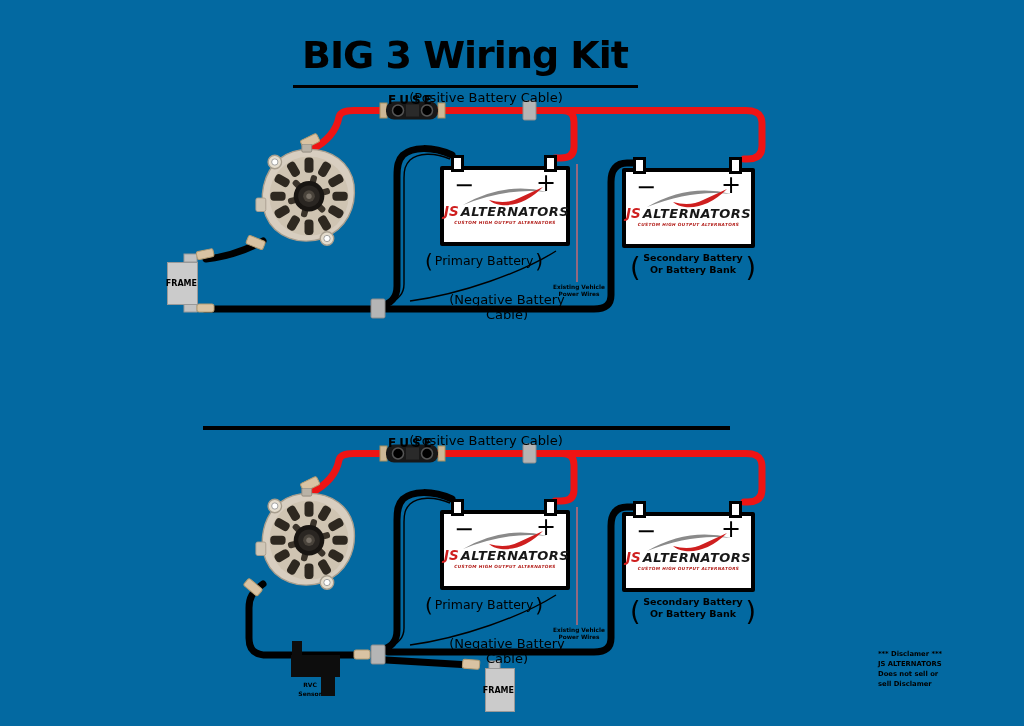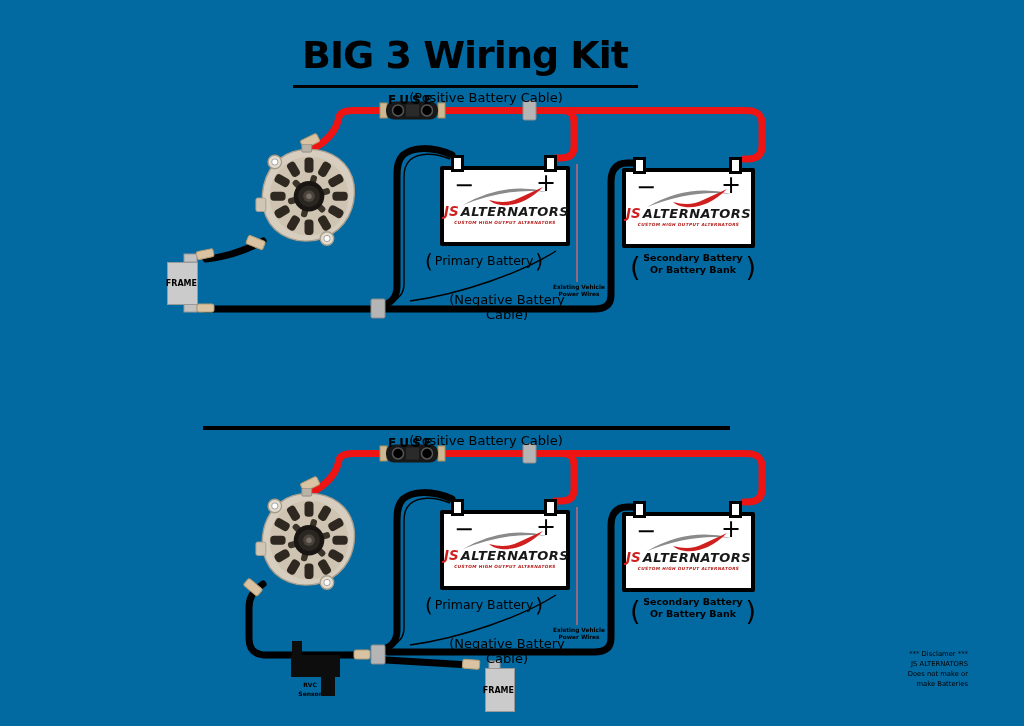--- a/index.html
+++ b/index.html
@@ -34,22 +34,22 @@
   .bat-label{position:absolute;text-align:left;font-size:12.5px;color:#000;white-space:nowrap;}
   .bat-label .paren{font-size:20px;font-weight:normal;vertical-align:-3px;padding:0 2px;}
   .sec-label{position:absolute;text-align:center;font-size:9.5px;font-weight:bold;color:#000;line-height:1.3;}
   .sec-label .paren{position:absolute;font-size:27px;font-weight:normal;top:-3px;}
   .sec-label .paren.po{left:-4px;} .sec-label .paren.pc{right:-4px;}
   
   .frame-box{position:absolute;background:#cbcbcb;border:1px solid #999;
              display:flex;align-items:center;justify-content:flex-end;
              font-size:8px;font-weight:bold;color:#000;}
   
-  #disclaimer{position:absolute;left:878px;top:650px;width:90px;text-align:right;
-              font-size:6.8px;font-weight:normal;color:#000;line-height:1.45;}
+  #disclaimer{position:absolute;left:878px;top:650px;width:90px;text-align:left;
+              font-size:6.8px;font-weight:bold;color:#000;line-height:1.45;}
   svg.wires{position:absolute;left:0;top:0;}
 </style>
 </head>
 <body>
 
 <div id="canvas">
 
   <svg class="wires" width="1024" height="726" viewBox="0 0 1024 726">
     <defs>
       <symbol id="alt" viewBox="0 0 120 120">
@@ -305,17 +305,17 @@
   <div class="sec-label" style="left:634px;top:596px;width:118px;">
     <span class="paren po">(</span>
     <span>Secondary Battery</span><br>
     <span>Or Battery Bank</span>
     <span class="paren pc">)</span>
   </div>
 
   <div id="disclaimer">
     <span>*** Disclamer ***</span><br>
     <span>JS ALTERNATORS</span><br>
-    <span>Does not make or</span><br>
-    <span>make Batteries</span>
+    <span>Does not sell or</span><br>
+    <span>sell Disclamer</span>
   </div>
 
 </div>
 
 </body></html>

